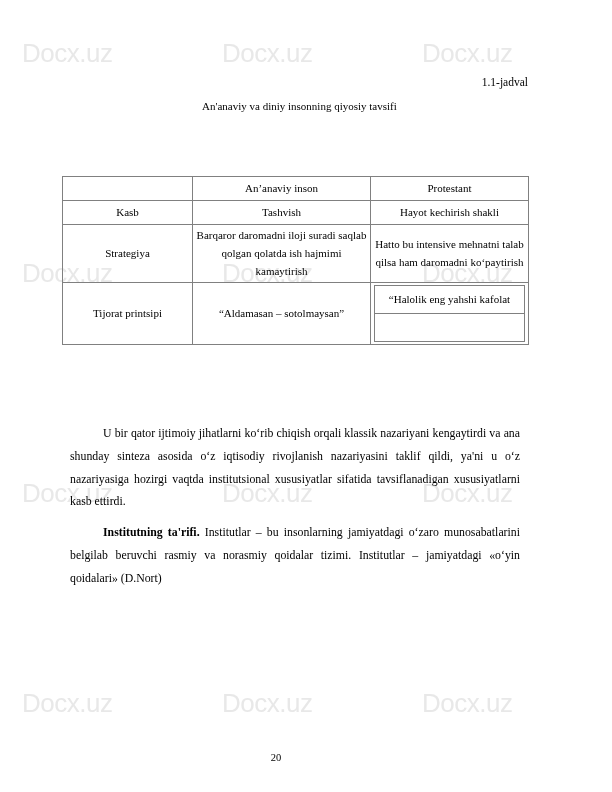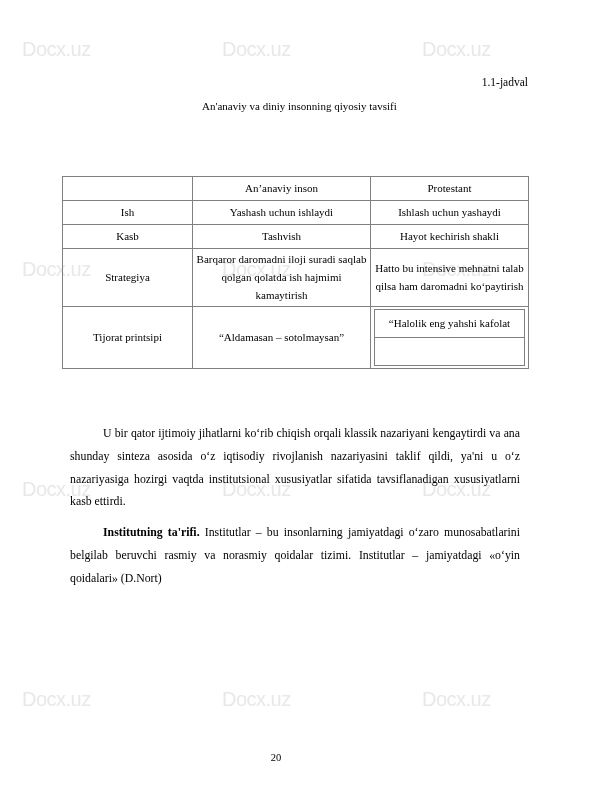--- a/index.html
+++ b/index.html
@@ -21,21 +21,21 @@
   
   .watermark-layer {
     position: absolute;
     inset: 0;
     pointer-events: none;
     z-index: 0;
   }
   .wm {
     position: absolute;
     font-family: "Liberation Sans", "DejaVu Sans", sans-serif;
-    font-size: 20px;
+    font-size: 26px;
     font-weight: 400;
     color: #e8e8e8;
     letter-spacing: -0.5px;
     white-space: nowrap;
   }
 
   
   .content {
     position: relative;
     z-index: 2;
@@ -168,25 +168,20 @@
           <col class="c2">
           <col class="c3">
       </colgroup>
       <tbody>
         <tr class="row-h">
           <td></td>
           <td>An’anaviy inson</td>
           <td>Protestant</td>
         </tr>
 
-        <tr class="row-s">
-          <td>Ish</td>
-          <td>Yashash uchun ishlaydi</td>
-          <td>Ishlash uchun yashaydi</td>
-        </tr>
 
         <tr class="row-s">
           <td>Kasb</td>
           <td>Tashvish</td>
           <td>Hayot kechirish shakli</td>
         </tr>
 
         <tr>
           <td>Strategiya</td>
           <td class="strategy-cell">Barqaror daromadni iloji suradi saqlab qolgan qolatda ish hajmimi kamaytirish</td>

